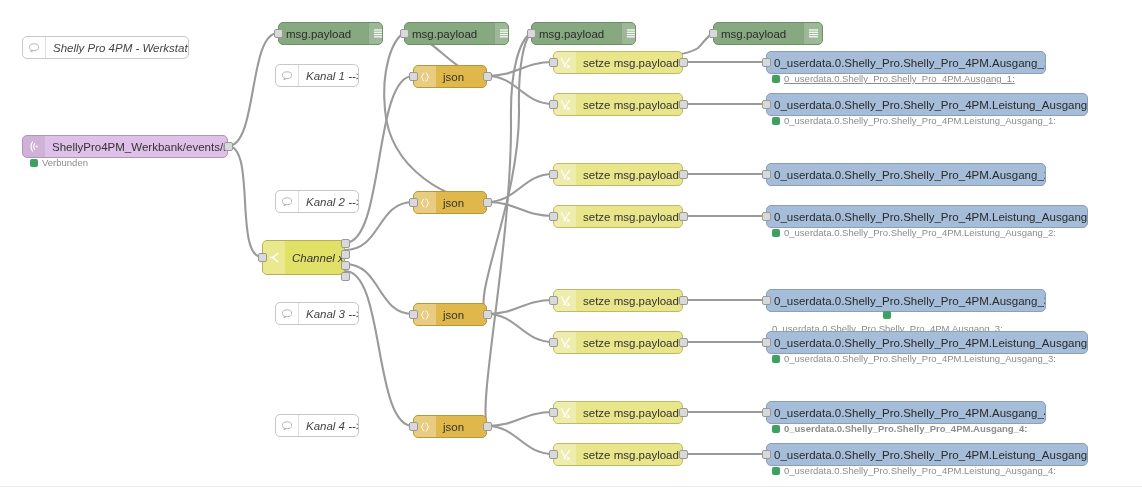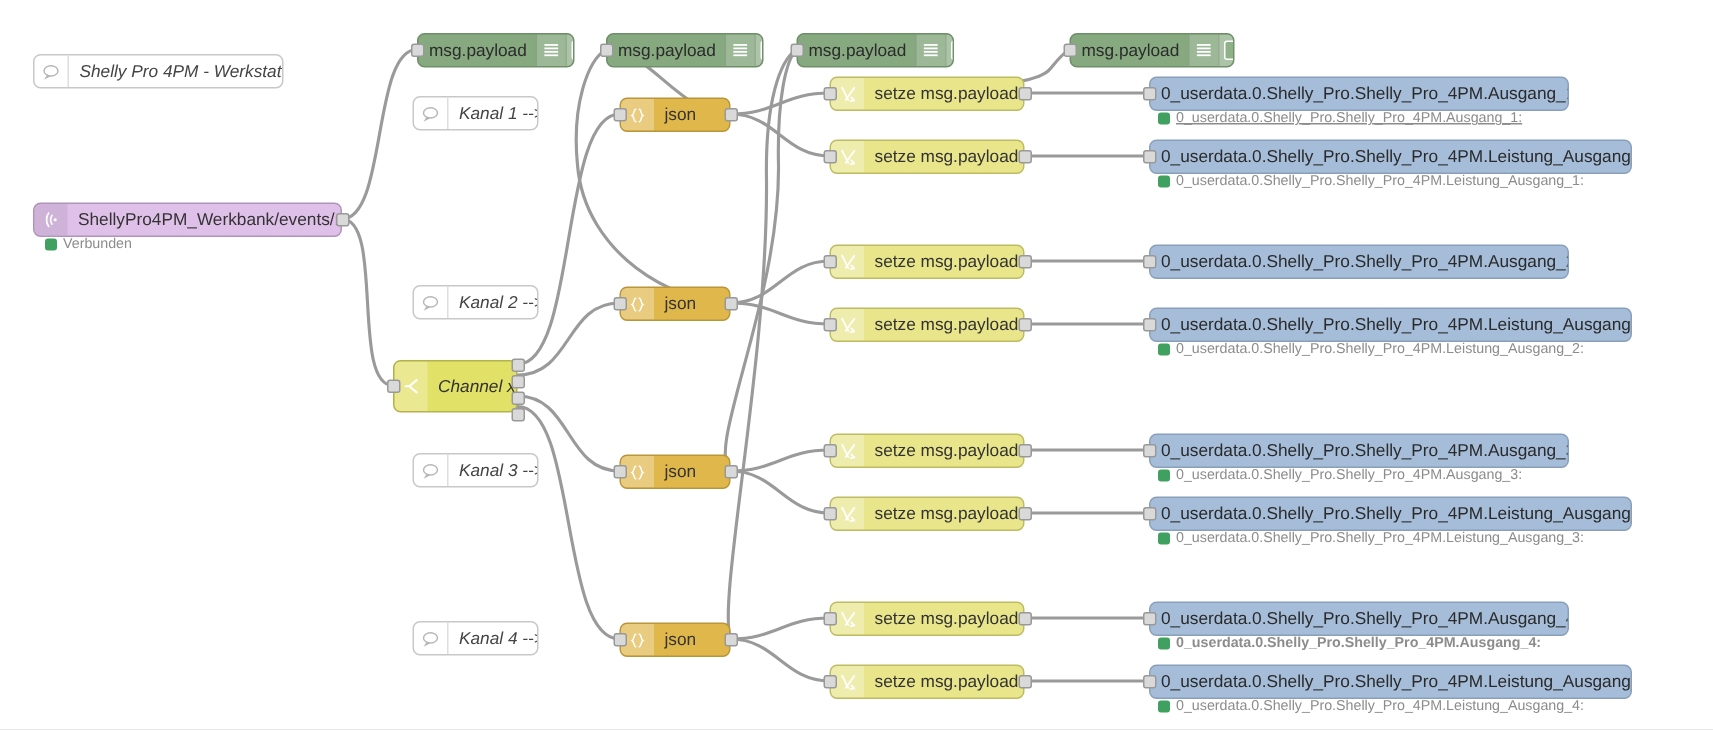--- a/index.html
+++ b/index.html
@@ -105,21 +105,21 @@
   .mqtt .iconbox {
     background: rgba(0,0,0,0.07);
   }
 
   
   .debug {
     background: #87a980;
     border-color: #6f8f69;
     color: #2b2b2b;
   }
-  .debug .label { justify-content: flex-end; padding-right: 6px; }
+  .debug .label { justify-content: flex-end; padding-right: 17px; }
   .debug .dbgicon {
     width: 19px;
     flex: 0 0 19px;
     display:flex; align-items:center; justify-content:center;
     background: rgba(255,255,255,0.18);
     border-left: 1px solid rgba(0,0,0,0.12);
   }
   .debug .dbgbtn {
     width: 19px;
     flex: 0 0 19px;
@@ -575,21 +575,21 @@
   <div class="status" style="left:772px; top:227px;">
     <span class="dot"></span>
     <span>0_userdata.0.Shelly_Pro.Shelly_Pro_4PM.Leistung_Ausgang_2:</span>
   </div>
 
   <div class="node iob" style="left:766px; top:289px; width:280px;">
     <span class="label">0_userdata.0.Shelly_Pro.Shelly_Pro_4PM.Ausgang_3</span>
 
   </div>
   <div class="port" style="left:762px; top:296px;"></div>
-  <div class="status" style="left:772px; top:311px;">
+  <div class="status" style="left:772px; top:311px;flex-direction:column;">
     <span class="dot"></span>
     <span>0_userdata.0.Shelly_Pro.Shelly_Pro_4PM.Ausgang_3:</span>
   </div>
 
   <div class="node iob" style="left:766px; top:331px; width:322px;">
     <span class="label">0_userdata.0.Shelly_Pro.Shelly_Pro_4PM.Leistung_Ausgang_3</span>
 
   </div>
   <div class="port" style="left:762px; top:338px;"></div>
   <div class="status" style="left:772px; top:353px;">

